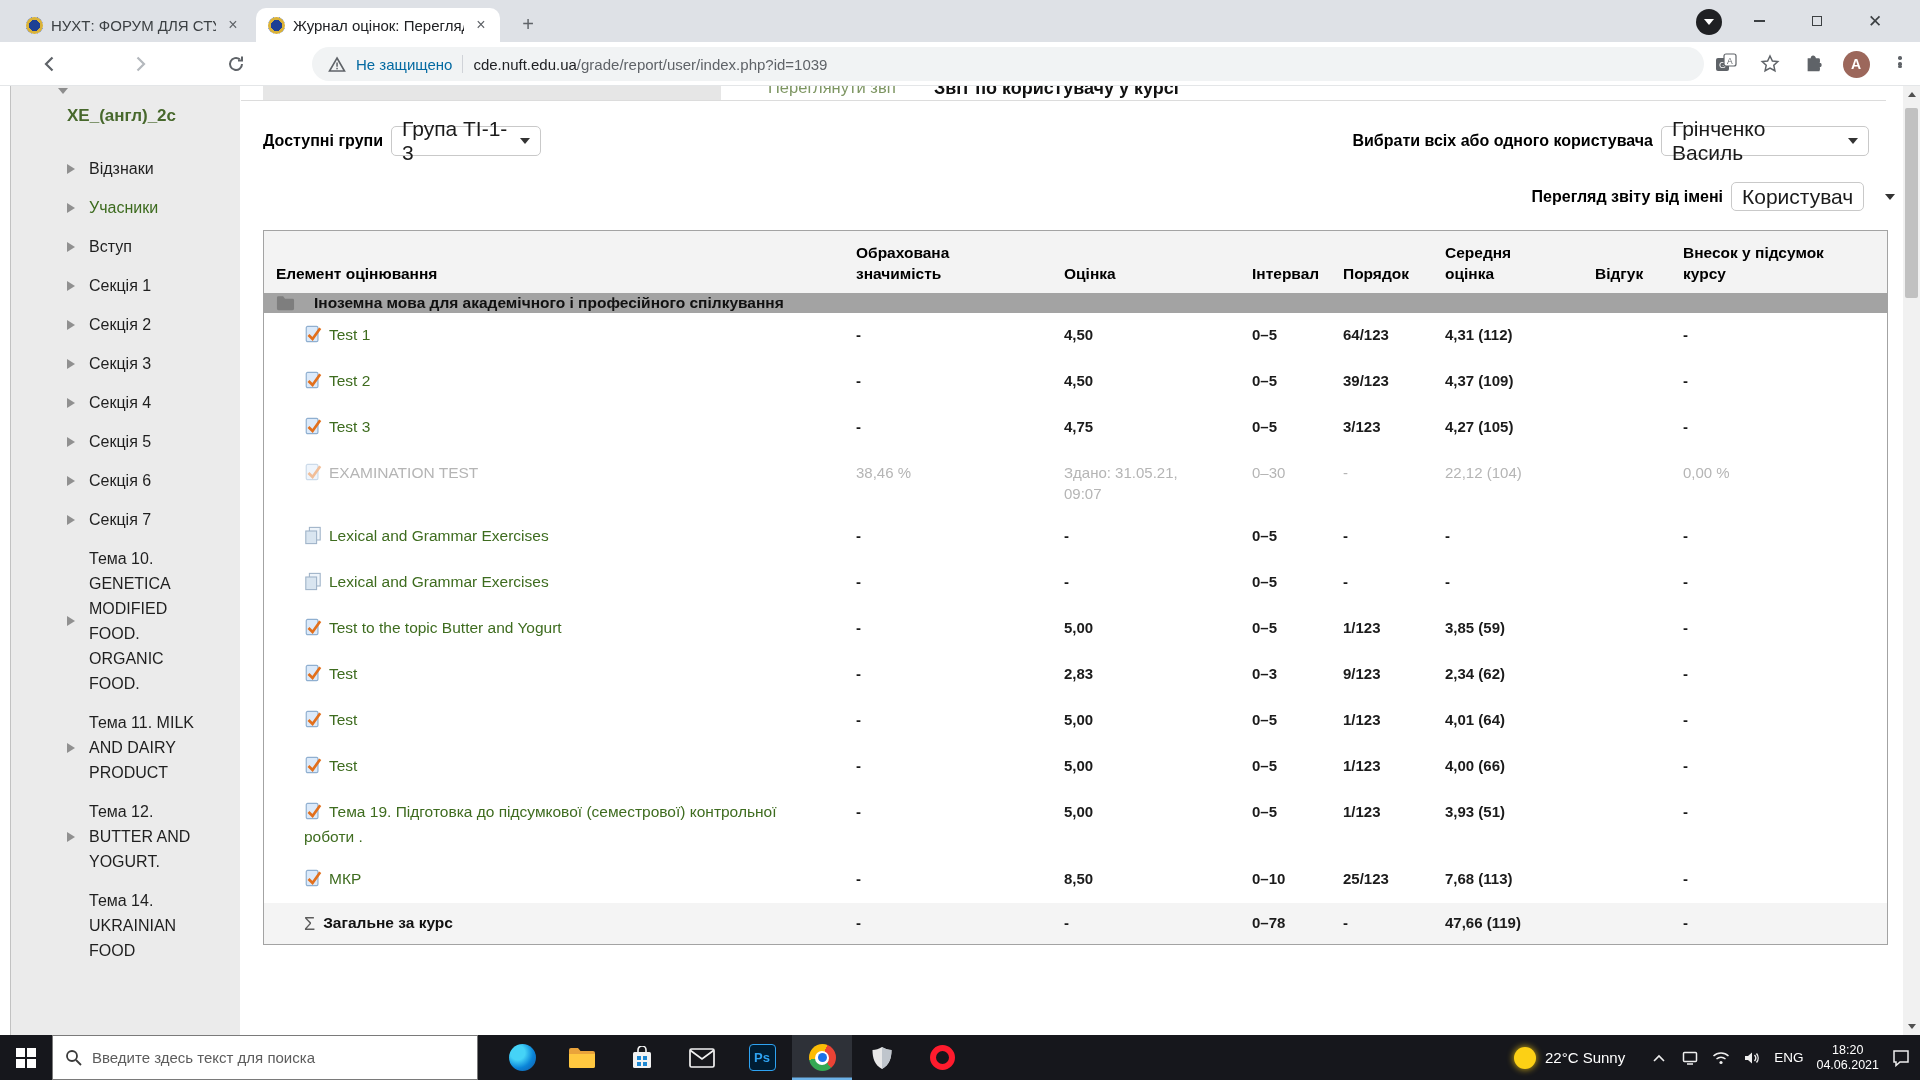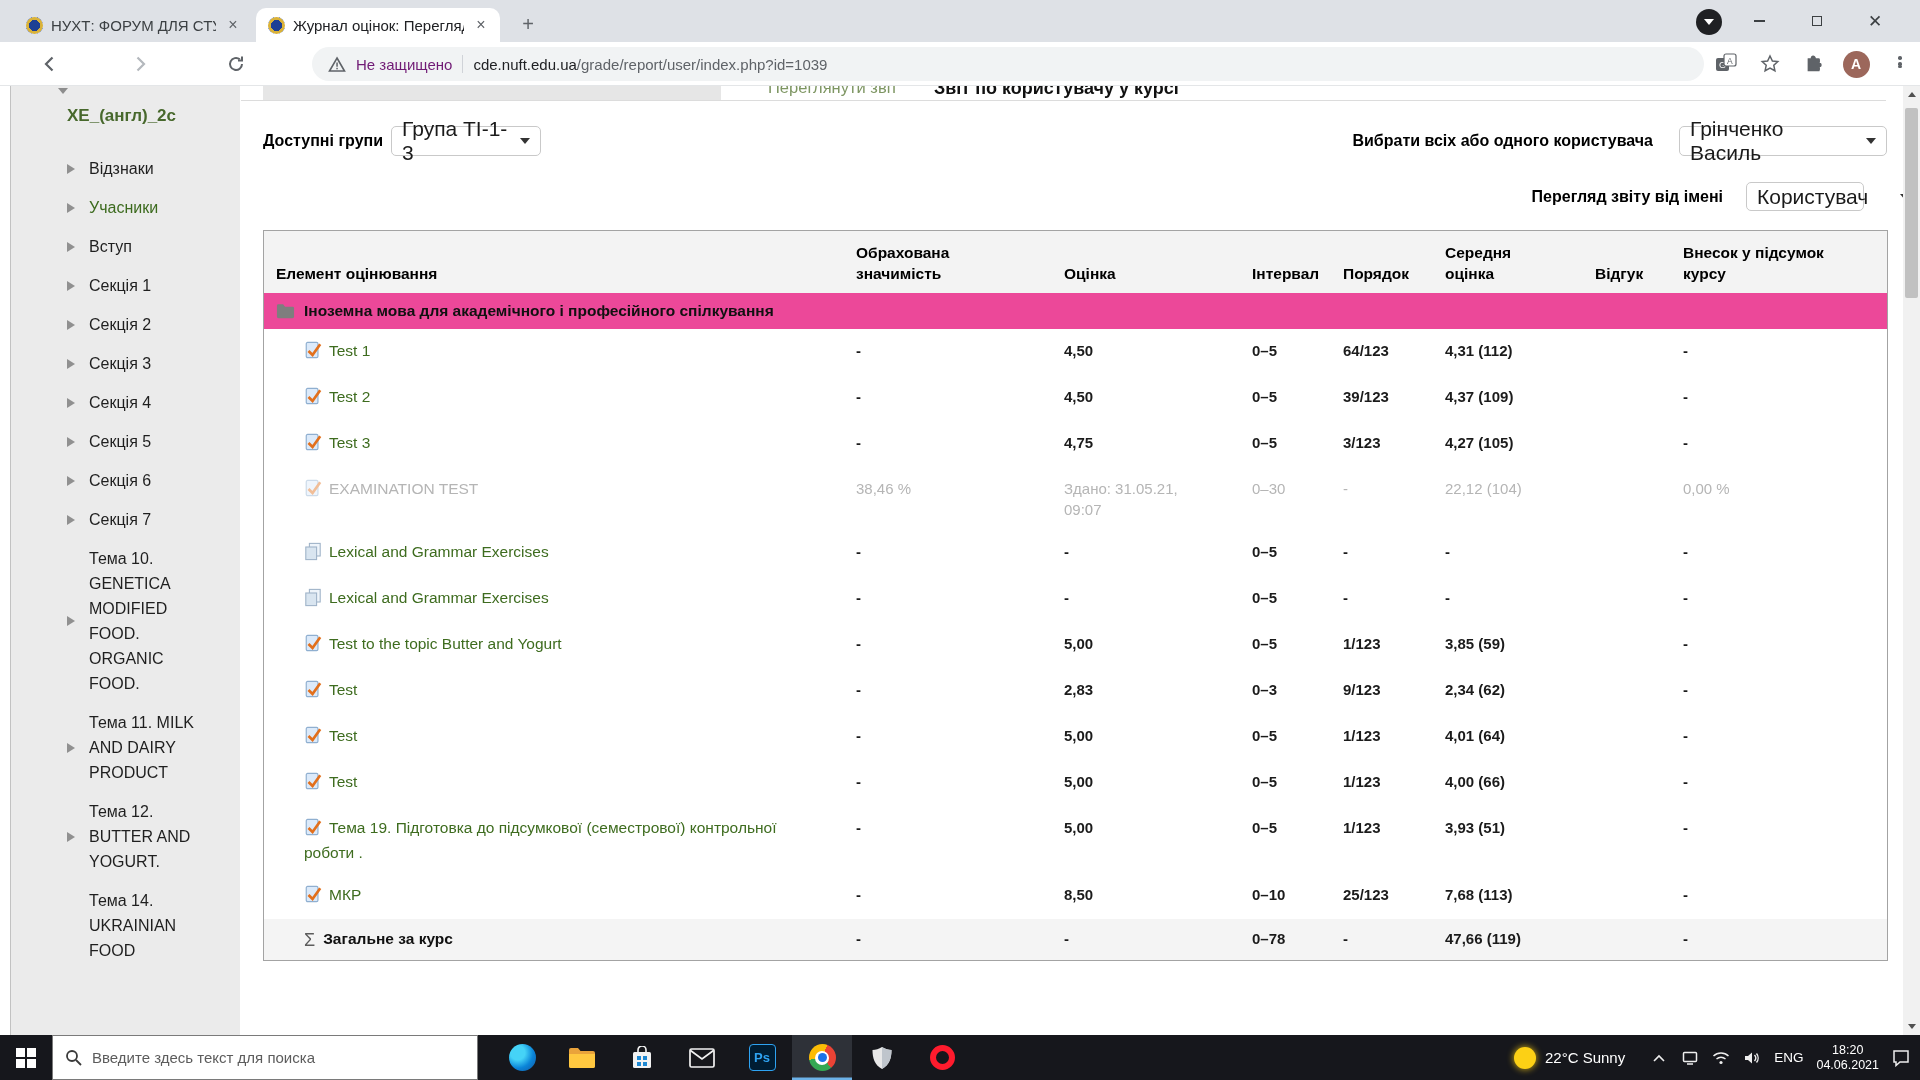--- a/index.html
+++ b/index.html
@@ -27,21 +27,21 @@
   .wb-min { left:1736px; } .wb-max { left:1794px; } .wb-close { left:1852px; }
   .wb-min i { width:11px; height:1.4px; background:#3c4043; display:block; }
   .wb-max i { width:10px; height:10px; border:1.4px solid #3c4043; display:block; }
   .wb-close { font-size:17px; color:#3c4043; }
 
   .toolbar { position:absolute; left:0; top:42px; width:1920px; height:44px; background:#fff;
              border-bottom:1px solid #e4e6e8; }
   .navbtn { position:absolute; top:8px; width:28px; height:28px; display:flex; align-items:center; justify-content:center; }
   .omnibox { position:absolute; left:312px; top:5px; width:1392px; height:34px; border-radius:17px;
              background:#f1f3f4; display:flex; align-items:center; padding:0 16px; gap:10px; }
-  .sec-text { font-size:15px; color:#701a75; white-space:nowrap; }
+  .sec-text { font-size:15px; color:#0369a1; white-space:nowrap; }
   .omni-div { width:1px; height:18px; background:#d0d3d8; }
   .url { font-size:15px; color:#202124; white-space:nowrap; }
   .url .path { color:#5f6368; }
   .tb-ic { position:absolute; top:8px; width:28px; height:28px; display:flex; align-items:center; justify-content:center; }
   .avatar { width:27px; height:27px; border-radius:50%; background:#9c675b; color:#fff; font-size:14px;
             font-weight:700; display:flex; align-items:center; justify-content:center; }
   .dots i, .dots i::before, .dots i::after { display:block; width:3.5px; height:3.5px; border-radius:50%;
             background:#5f6368; content:""; position:relative; }
   .dots i::before { position:absolute; top:-6px; } .dots i::after { position:absolute; top:2.5px; }
 
@@ -66,34 +66,34 @@
   .rtab-link { position:absolute; left:527px; top:-8px; font-size:16.5px; color:#7e9663; cursor:pointer; white-space:nowrap; }
   .rtab-active { position:absolute; left:693px; top:-8px; font-size:18px; font-weight:700; color:#101010; white-space:nowrap; }
 
   .groups-label { position:absolute; left:22px; top:40px; height:30px; line-height:30px; font-size:16px; font-weight:700; color:#000; }
   .sel { background:#fff; border:1px solid #c9c9c9; border-radius:5px; height:30px; display:flex;
          align-items:center; padding:0 10px; font-size:21px; color:#1b1b1b; gap:10px; cursor:pointer; }
   .sel .chev { width:0; height:0; border-left:5px solid transparent; border-right:5px solid transparent;
          border-top:6px solid #333; margin-left:auto; }
   .sel-groups { position:absolute; left:150px; top:40px; width:150px; }
   .user-label { position:absolute; right:250px; top:40px; height:30px; line-height:30px; font-size:16px; font-weight:700; color:#000; white-space:nowrap; }
-  .sel-user { position:absolute; right:16px; top:40px; width:208px; }
+  .sel-user { position:absolute; right:34px; top:40px; width:208px; }
   .viewas-label { position:absolute; right:180px; top:96px; height:29px; line-height:29px; font-size:16px; font-weight:700; color:#000; white-space:nowrap; }
-  .sel-viewas { position:absolute; right:39px; top:96px; width:118px; height:29px;gap:32px; }
+  .sel-viewas { position:absolute; right:39px; top:96px; width:133px; height:29px;gap:32px; }
 
   
   .gtable { position:absolute; left:22px; top:144px; width:1625px; border:1px solid #a3a3a3; background:#fff; }
   .gridrow { display:grid; grid-template-columns:592px 208px 188px 91px 102px 150px 88px 204px; }
   .ghead { background:#f3f3f3; align-items:end; padding:8px 0 9px; min-height:62px; }
   .hcell { font-weight:700; font-size:15.5px; color:#000; line-height:21px; padding-right:12px; }
   .hcell:first-child { padding-left:12px; }
   .hcell:nth-child(2) { max-width:120px; }
   .hcell:nth-child(6) { max-width:90px; }
   .hcell:nth-child(8) { max-width:170px; }
-  .gcat { background:#ec4899; padding:9px 12px; display:flex; align-items:center; gap:9px;
+  .gcat { background:#a3a3a3; padding:1px 12px; display:flex; align-items:center; gap:19px;
           font-size:15.5px; font-weight:700; color:#111; }
   .grow { padding:11px 0 10px; line-height:21px; }
   .gname { padding-left:40px; padding-right:26px; }
   .gicon { display:inline-block; vertical-align:-4px; margin-right:7px; }
   .glink { color:#3e6c1f; font-size:15.5px; cursor:pointer; }
   .gval { font-weight:700; font-size:15px; color:#1b1b1b; padding-right:16px; }
   .gval.wrapcell { max-width:150px; }
   .grow.dim .glink, .grow.dim .gval { color:#b5b5b5; font-weight:400; }
   .grow.dim .gval { font-weight:400; }
   .grow.dim .gicon { opacity:.45; }

